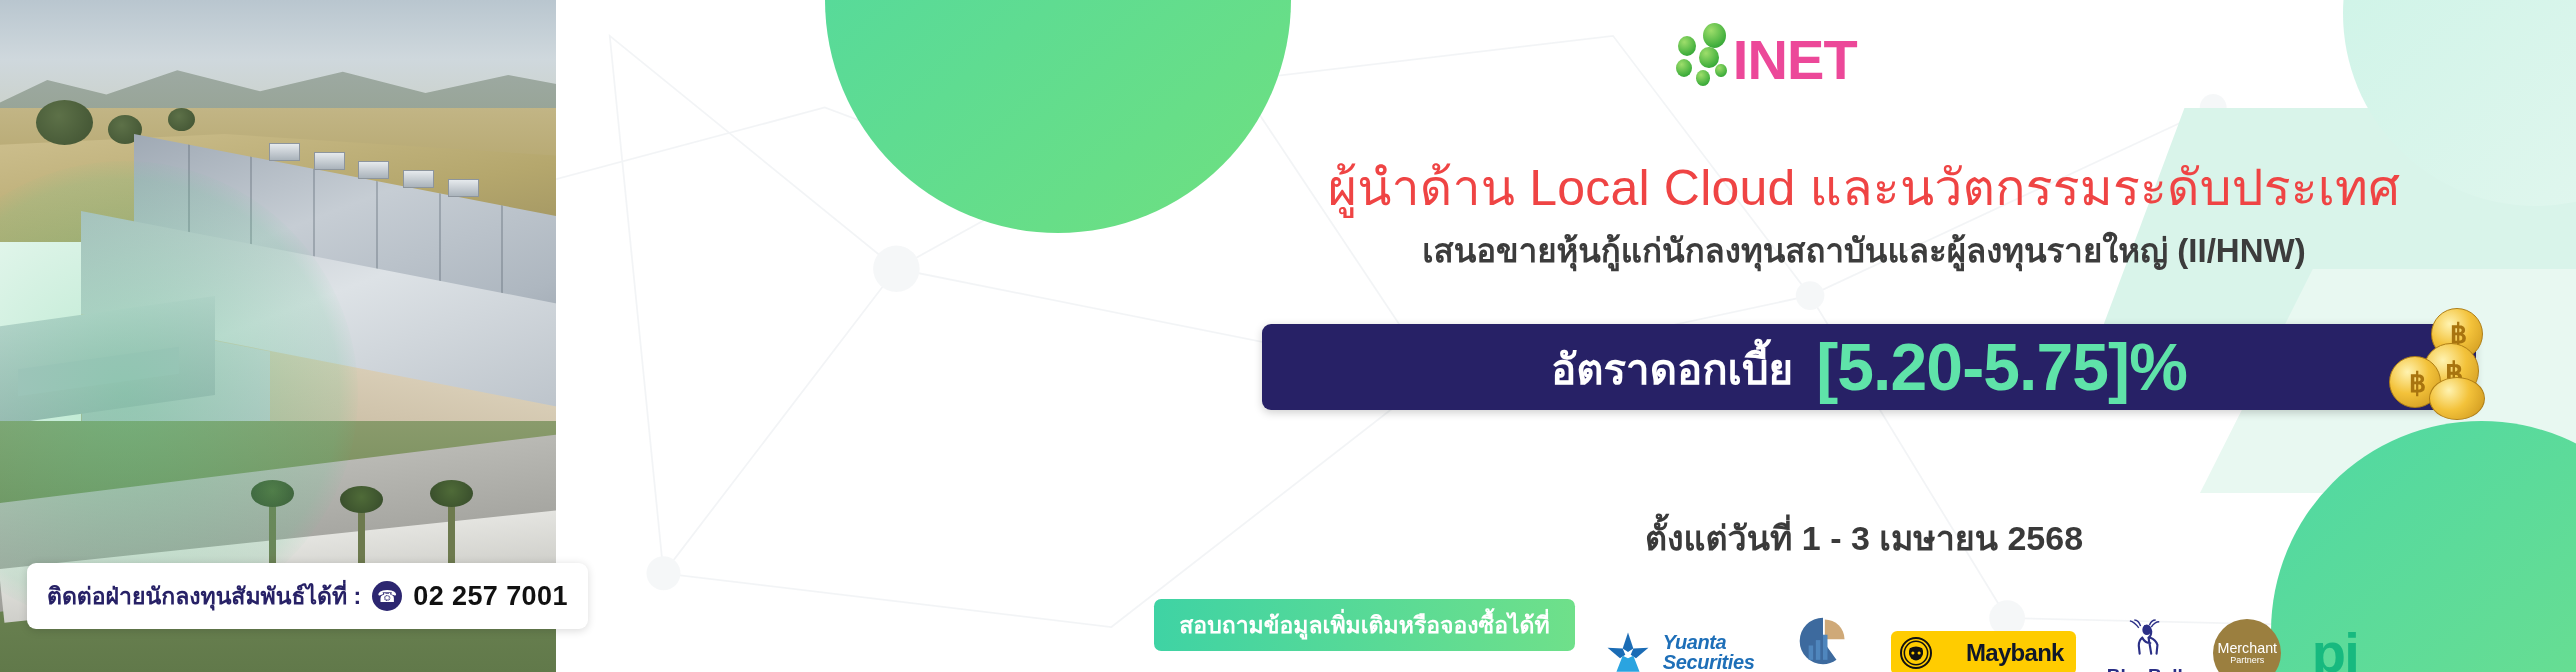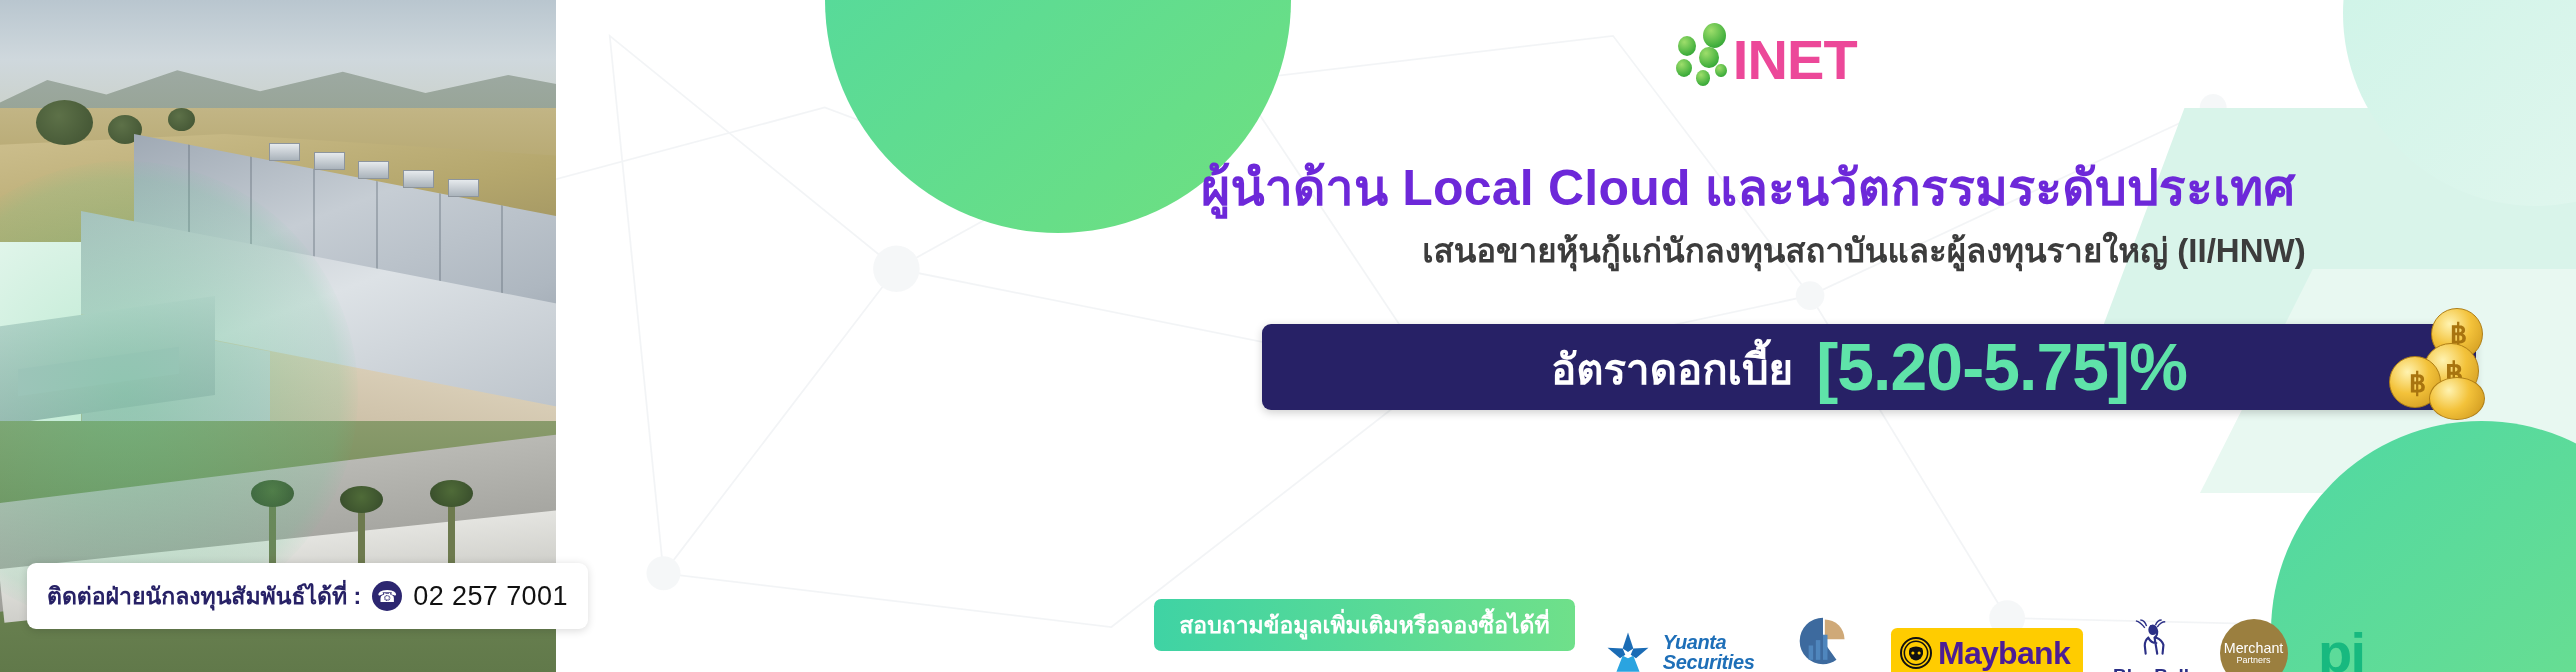--- a/index.html
+++ b/index.html
@@ -173,22 +173,22 @@
     display: block;
   }
   .logoText {
     font-size: 56px; font-weight: 700; letter-spacing: -0.9px;
     color: #ec4899; line-height: .95; margin-left: 1.8px;
   }
 
   
   .headline {
     position: absolute; left: 1201px; top: 148px; width: 1326px;
-    text-align: left;
-    font-size: 50px; font-weight: 700; color: #6d28d9;
+    text-align: center;
+    font-size: 50px; font-weight: 400; color: #ef4444;
     letter-spacing: 0.2px; white-space: nowrap;
   }
   .subhead {
     position: absolute; left: 1201px; top: 224px; width: 1326px;
     text-align: center;
     font-size: 33px; font-weight: 600; color: #3c3c3c;
     white-space: nowrap;
   }
 
   
@@ -266,21 +266,21 @@
   
   .maybank {
     background: #ffcc00; border-radius: 6.3px; padding: 6.3px 12.5px 6.3px 9px;
     display: flex; align-items: center; gap: 6.3px;
   }
   .mbTiger {
     width: 32px; height: 32px; border-radius: 50%;
     border: 2.2px solid #111; position: relative;
     background: #ffcc00;
   }
-  .mbTxt { font-size: 32px; font-weight: 700; color: #4c1d95; letter-spacing: -0.7px; }
+  .mbTxt { font-size: 24px; font-weight: 700; color: #0f172a; letter-spacing: -0.7px; margin-left: 28px; }
   
   .bluebell { text-align: center; }
   .bbDeer { height: 41px; width: 48px; margin: 0 auto; }
   .bbTxt { font-size: 19px; font-weight: 700; color: #2b2f86; margin-top: 1.8px; }
   
   .merchant {
     width: 68px; height: 68px; border-radius: 50%;
     background: #9b7f3f; color: #fff;
     display: flex; flex-direction: column; align-items: center; justify-content: center;
     line-height: 1.05;
@@ -298,21 +298,21 @@
     display: flex; align-items: center; padding: 0 20px;
     box-shadow: 0 1.8px 9px rgba(0,0,0,.14);
   }
   .contactLbl { font-size: 23px; font-weight: 700; color: #272166; }
   .phoneIcon {
     width: 30.5px; height: 30.5px; border-radius: 50%; background: #2c2670;
     margin: 0 10.8px 0 10.8px; position: relative;
     display: flex; align-items: center; justify-content: center;
     color: #fff; font-size: 16px;
   }
-  .phoneNum { font-size: 27px; font-weight: 400; color: #111; letter-spacing: 0.4px; }
+  .phoneNum { font-size: 27px; font-weight: 700; color: #111; letter-spacing: 0.4px; }
 </style>
 </head>
 <body>
 
 <div class="banner">
 
   <div class="photo">
     <div class="sky"></div>
     <div class="hills"></div>
     <div class="field"></div>
@@ -409,20 +409,21 @@
       <div class="coin" style="left:47px; top:3.6px;  width:52px; height:52px;"></div>
       <div class="coinB" style="left:66px; top:14.3px; font-size:27px;">฿</div>
       <div class="coin" style="left:39px; top:39px; width:56px; height:56px;"></div>
       <div class="coinB" style="left:61px; top:52px; font-size:29px;">฿</div>
       <div class="coin" style="left:5.4px;  top:52px; width:52px; height:52px;"></div>
       <div class="coinB" style="left:25px; top:63px; font-size:27px;">฿</div>
       <div class="coin" style="left:45px; top:73px; width:56px; height:43px;"></div>
     </div>
   </div>
 
+  <div class="dateline">ตั้งแต่วันที่ 1 - 3 เมษายน 2568</div>
 
   <div class="cta">
     <span>สอบถามข้อมูลเพิ่มเติมหรือจองซื้อได้ที่</span>
   </div>
 
   <div class="partners">
 
     <div class="plogo">
       <svg class="yuantaMark" viewBox="0 0 54 54">
         <path d="M27 4 L33 22 L27 26 L21 22 Z" fill="#1b6cb5"></path>

